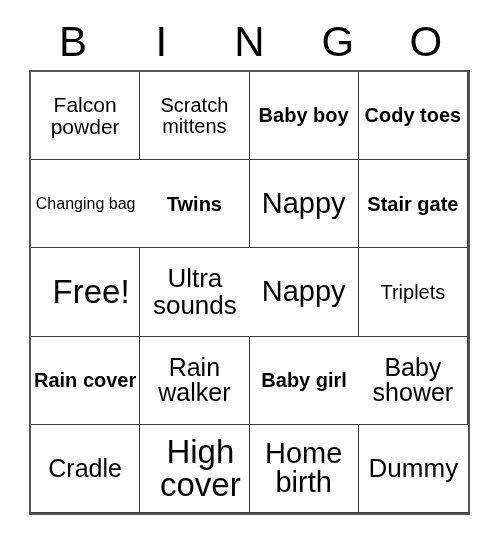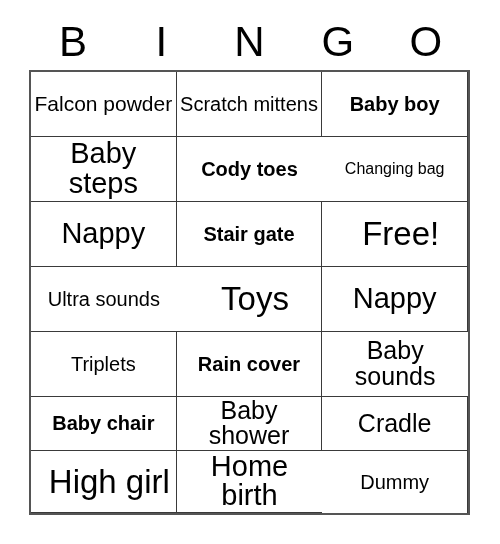--- a/index.html
+++ b/index.html
@@ -50,21 +50,21 @@
     left: 29px;
     top: 70px;
     width: 441px;
     height: 445px;
     border-top: 2px solid #555555;
     border-left: 2px solid #555555;
     border-right: 2px solid #555555;
     border-bottom: 2px solid #555555;
     box-sizing: border-box;
     display: grid;
-    grid-template-columns: repeat(3, 1fr);
+    grid-template-columns: repeat(4, 1fr);
     grid-template-rows: repeat(5, 1fr);
     background: #ffffff;
   }
   .cell {
     border-right: 1px solid #3a3a3a;
     border-bottom: 1px solid #3a3a3a;
     box-sizing: border-box;
     display: flex;
     align-items: center;
     justify-content: center;
@@ -83,21 +83,21 @@
     white-space: normal;
     word-break: normal;
     color: #000000;
   }
 
   
   .fs-xxl .cell-text { font-size: 33px; margin-left: 12px; }
   .fs-xl  .cell-text { font-size: 20px; font-weight: bold; }
   .fs-lg  .cell-text { font-size: 29px; }
   .fs-md  .cell-text { font-size: 25px; }
-  .fs-sm  .cell-text { font-size: 20px; }
+  .fs-sm  .cell-text { font-size: 26px; }
   .fs-xs  .cell-text { font-size: 21px; }
   .fs-xxs .cell-text { font-size: 20px; }
   .fs-tiny .cell-text { font-size: 16px; }
 </style>
 </head>
 <body>
 
 <div id="card">
 
   <div id="header">
@@ -111,67 +111,64 @@
   <div id="grid">
       <div class="cell fs-xs">
         <span class="cell-text">Falcon powder</span>
       </div>
       <div class="cell fs-xxs">
         <span class="cell-text">Scratch mittens</span>
       </div>
       <div class="cell fs-xl">
         <span class="cell-text">Baby boy</span>
       </div>
-      <div class="cell fs-lg">
-        <span class="cell-text">Baby steps</span>
-      </div>
       <div class="cell fs-xl">
         <span class="cell-text">Cody toes</span>
       </div>
       <div class="cell fs-tiny">
         <span class="cell-text">Changing bag</span>
+      </div>
+      <div class="cell fs-xl">
+        <span class="cell-text">Twins</span>
       </div>
       <div class="cell fs-lg">
         <span class="cell-text">Nappy</span>
       </div>
       <div class="cell fs-xl">
         <span class="cell-text">Stair gate</span>
       </div>
       <div class="cell fs-xxl">
         <span class="cell-text">Free!</span>
       </div>
       <div class="cell fs-sm">
         <span class="cell-text">Ultra sounds</span>
       </div>
-      <div class="cell fs-xxl">
-        <span class="cell-text">Toys</span>
-      </div>
       <div class="cell fs-lg">
         <span class="cell-text">Nappy</span>
       </div>
       <div class="cell fs-xxs">
         <span class="cell-text">Triplets</span>
       </div>
       <div class="cell fs-xl">
         <span class="cell-text">Rain cover</span>
       </div>
       <div class="cell fs-md">
-        <span class="cell-text">Baby sounds</span>
+        <span class="cell-text">Rain walker</span>
       </div>
       <div class="cell fs-xl">
-        <span class="cell-text">Baby chair</span>
+        <span class="cell-text">Baby girl</span>
       </div>
       <div class="cell fs-md">
         <span class="cell-text">Baby shower</span>
       </div>
       <div class="cell fs-md">
         <span class="cell-text">Cradle</span>
       </div>
       <div class="cell fs-xxl">
-        <span class="cell-text">High girl</span>
+        <span class="cell-text">High cover</span>
       </div>
       <div class="cell fs-lg">
         <span class="cell-text">Home birth</span>
       </div>
       <div class="cell fs-sm">
         <span class="cell-text">Dummy</span>
       </div>
     </div>
 
 </div>

